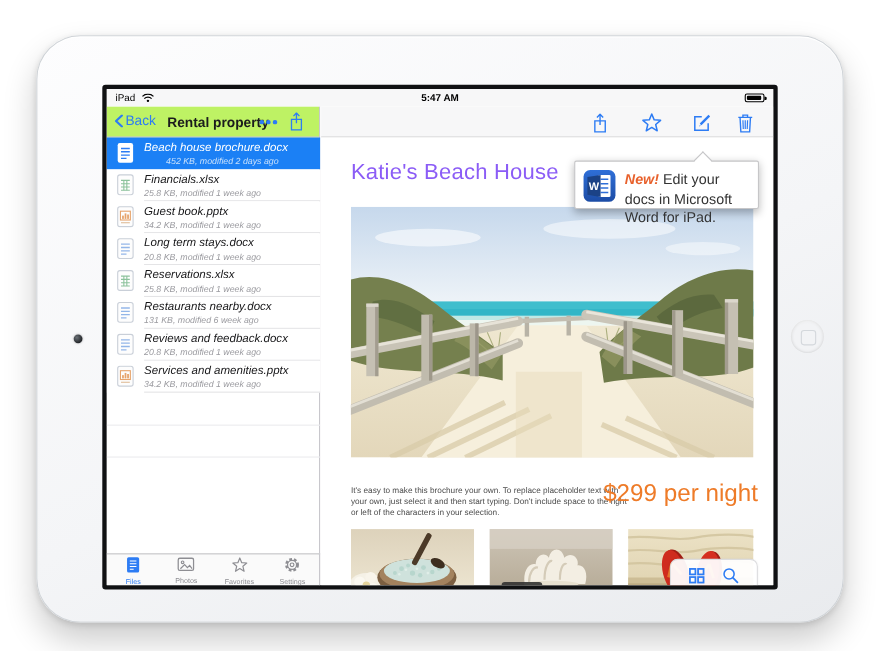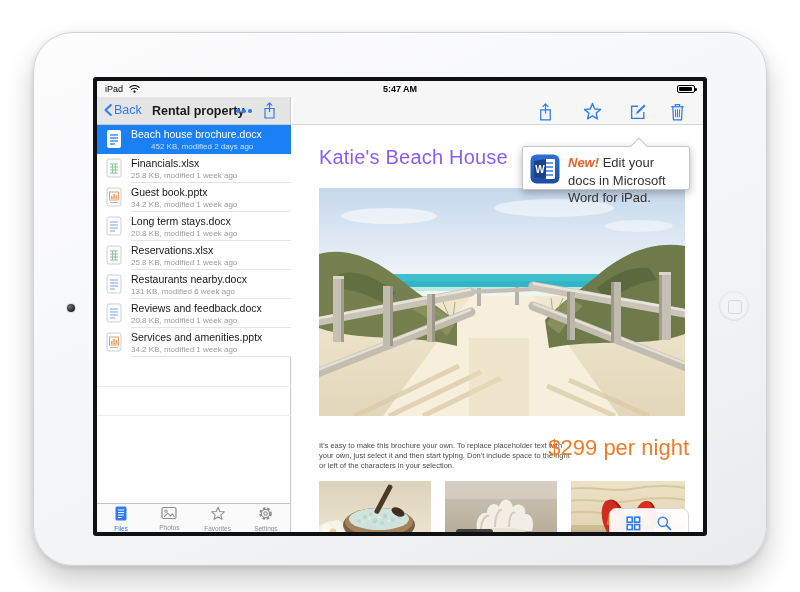--- a/index.html
+++ b/index.html
@@ -26,29 +26,29 @@
   
   .statusbar { position:absolute; left:0; top:0; width:606px; height:16px; background:#f7f7f8; color:#000; }
   .statusbar .carrier { position:absolute; left:8px; top:3px; font-size:9px; }
   .statusbar .time { position:absolute; left:0; width:100%; top:3px; text-align:center; font-size:9px; font-weight:bold; }
   .batt { position:absolute; right:8px; top:4px; width:18px; height:8px; border:1px solid #000; border-radius:2px; }
   .batt::before { content:""; position:absolute; left:1px; top:1px; right:2px; bottom:1px; background:#000; border-radius:1px; }
   .batt::after { content:""; position:absolute; right:-3px; top:2px; width:2px; height:3px; background:#000; border-radius:0 1px 1px 0; }
 
   
   .sidebar { position:absolute; left:0; top:16px; width:194px; height:435px; background:#fff; border-right:1px solid #c8c7cc; }
-  .side-nav { position:absolute; left:0; top:0; width:100%; height:28px; background:#e5e5e5; border-bottom:1px solid #c8c7cc; }
+  .side-nav { position:absolute; left:0; top:0; width:100%; height:28px; background:#bef264; border-bottom:1px solid #c8c7cc; }
   .backbtn { position:absolute; left:7px; top:6px; display:flex; align-items:center; gap:2px; color:#2d7cf4; font-size:12.5px; }
   .side-title { position:absolute; left:55px; top:7px; font-size:12.5px; font-weight:bold; color:#1b1b1d; }
   .dots { position:absolute; left:139px; top:12px; display:flex; gap:2.5px; }
   .dots i { width:3.5px; height:3.5px; border-radius:50%; background:#2d7cf4; }
   .share-sm { position:absolute; left:165px; top:4px; }
 
   .filelist { position:absolute; left:0; top:28px; width:100%; }
-  .row { position:absolute; left:0; width:194px; height:29px; background:#fff; cursor:pointer; }
+  .row { position:absolute; left:0; width:194px; height:29px; background:#fff; cursor:pointer;font-style:italic; }
   .row .sep { position:absolute; left:34px; right:0; bottom:0; height:1px; background:#e4e4e6; }
   .row.sel { background:#1b80f5; height:29px; }
   .ficon { position:absolute; left:9px; top:4px; width:16px; height:20px; }
   .ftxt { position:absolute; left:34px; top:3px; right:4px; }
   .fname { font-size:10.5px; color:#161618; white-space:nowrap; overflow:hidden; }
   .fmeta { font-size:8px; color:#9b9ba0; margin-top:2px; white-space:nowrap; }
   .row.sel .fname { color:#fff; }
   .row.sel .fmeta { color:rgba(255,255,255,.75);margin-left:20px; }
   .ghost-sep { position:absolute; left:0; width:194px; height:1px; background:#ececee; }
 

